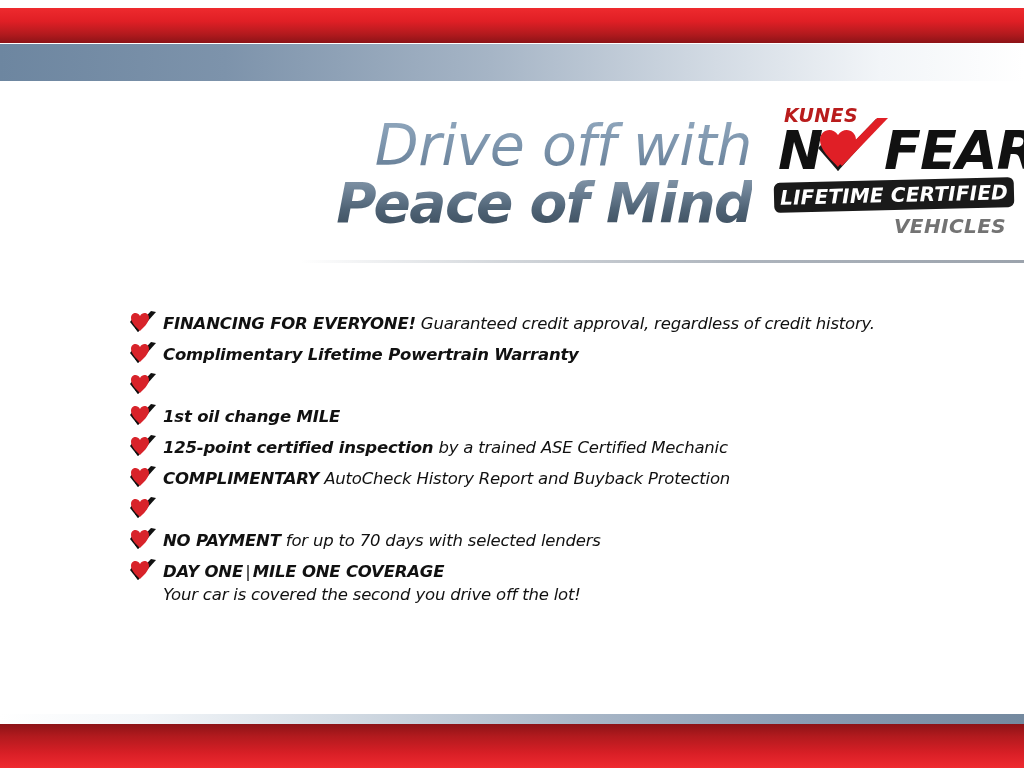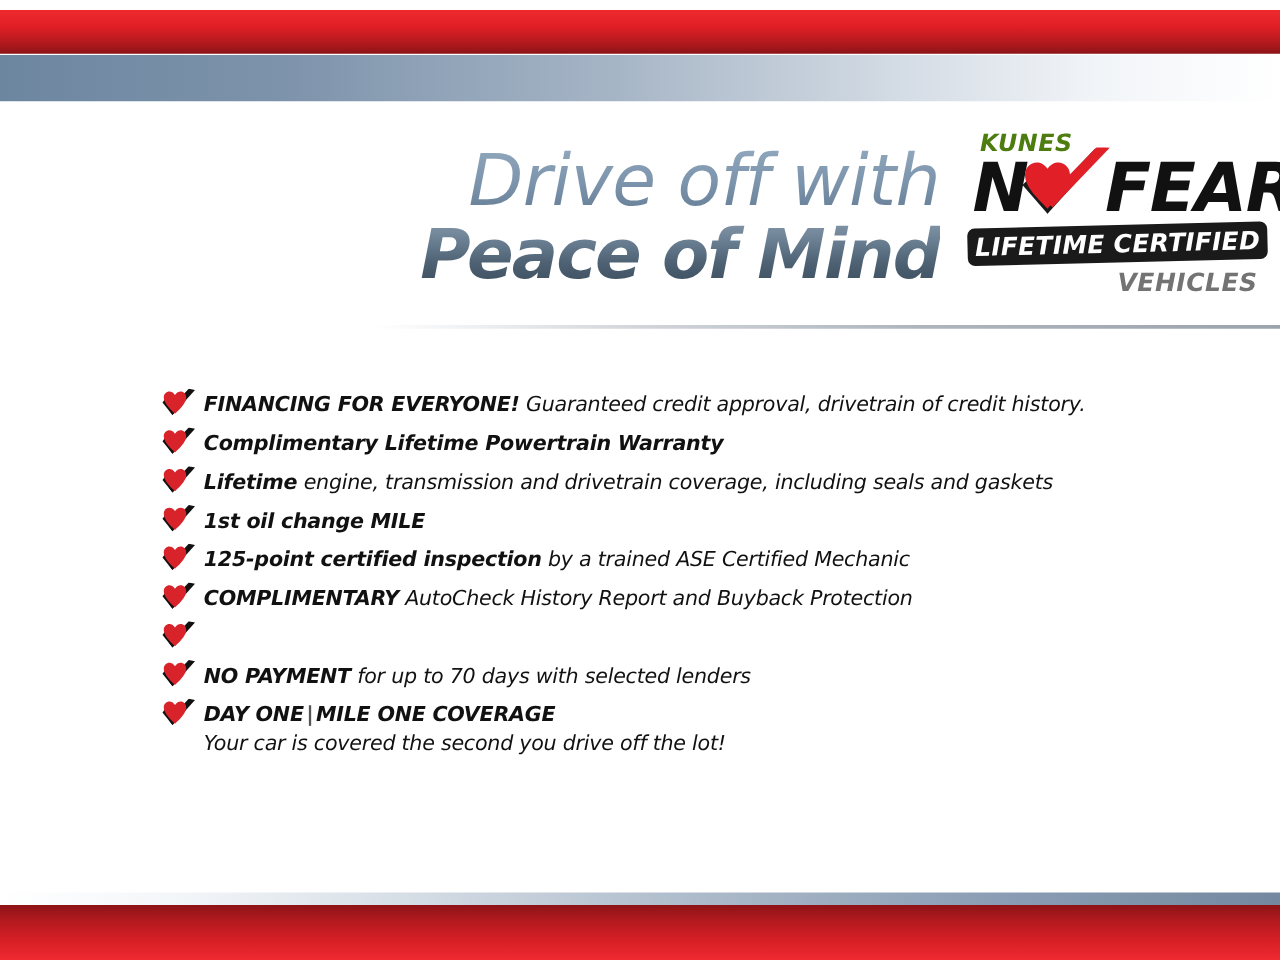--- a/index.html
+++ b/index.html
@@ -109,21 +109,21 @@
   }
   .logo-kunes {
     position: absolute;
     left: 12px;
     top: 0px;
     font-family: "DejaVu Sans", sans-serif;
     font-style: italic;
     font-weight: 700;
     font-size: 19px;
     letter-spacing: 0.4px;
-    color: #4d7c0f;
+    color: #b91c1c;
   }
   .logo-wordmark {
     position: absolute;
     left: 6px;
     top: 18px;
     height: 58px;
     width: 238px;
   }
   .logo-n, .logo-fear {
     position: absolute;
@@ -267,39 +267,38 @@
   </div>
 
   <div class="benefits">
 
     <div class="benefit-row">
       <svg class="check-icon" viewBox="0 0 30 24">
         <path d="M2 11 L10 21 L13 17 L5 7 Z" fill="#111111"></path>
         <path d="M10 21 L28 1 L23 0 L7 17 Z" fill="#111111"></path>
         <path d="M3 7 C3 2, 9 0, 12 5 C15 0, 21 2, 21 7 C21 12, 14 18, 12 20 C10 18, 3 12, 3 7 Z" fill="#d8232a"></path>
       </svg>
-      <span class="benefit-text"><span class="lead">FINANCING FOR EVERYONE!</span><span> Guaranteed credit approval, drivetrain of credit history.</span></span>
+      <span class="benefit-text"><span class="lead">FINANCING FOR EVERYONE!</span><span> Guaranteed credit approval, regardless of credit history.</span></span>
     </div>
 
     <div class="benefit-row">
       <svg class="check-icon" viewBox="0 0 30 24">
         <path d="M2 11 L10 21 L13 17 L5 7 Z" fill="#111111"></path>
         <path d="M10 21 L28 1 L23 0 L7 17 Z" fill="#111111"></path>
         <path d="M3 7 C3 2, 9 0, 12 5 C15 0, 21 2, 21 7 C21 12, 14 18, 12 20 C10 18, 3 12, 3 7 Z" fill="#d8232a"></path>
       </svg>
       <span class="benefit-text"><span class="lead">Complimentary Lifetime Powertrain Warranty</span><span></span></span>
     </div>
 
     <div class="benefit-row">
       <svg class="check-icon" viewBox="0 0 30 24">
         <path d="M2 11 L10 21 L13 17 L5 7 Z" fill="#111111"></path>
         <path d="M10 21 L28 1 L23 0 L7 17 Z" fill="#111111"></path>
         <path d="M3 7 C3 2, 9 0, 12 5 C15 0, 21 2, 21 7 C21 12, 14 18, 12 20 C10 18, 3 12, 3 7 Z" fill="#d8232a"></path>
       </svg>
-      <span class="benefit-text"><span class="lead">Lifetime</span><span> engine, transmission and drivetrain coverage, including seals and gaskets</span></span>
     </div>
 
     <div class="benefit-row">
       <svg class="check-icon" viewBox="0 0 30 24">
         <path d="M2 11 L10 21 L13 17 L5 7 Z" fill="#111111"></path>
         <path d="M10 21 L28 1 L23 0 L7 17 Z" fill="#111111"></path>
         <path d="M3 7 C3 2, 9 0, 12 5 C15 0, 21 2, 21 7 C21 12, 14 18, 12 20 C10 18, 3 12, 3 7 Z" fill="#d8232a"></path>
       </svg>
       <span class="benefit-text"><span class="lead">1st oil change MILE</span><span></span></span>
     </div>

